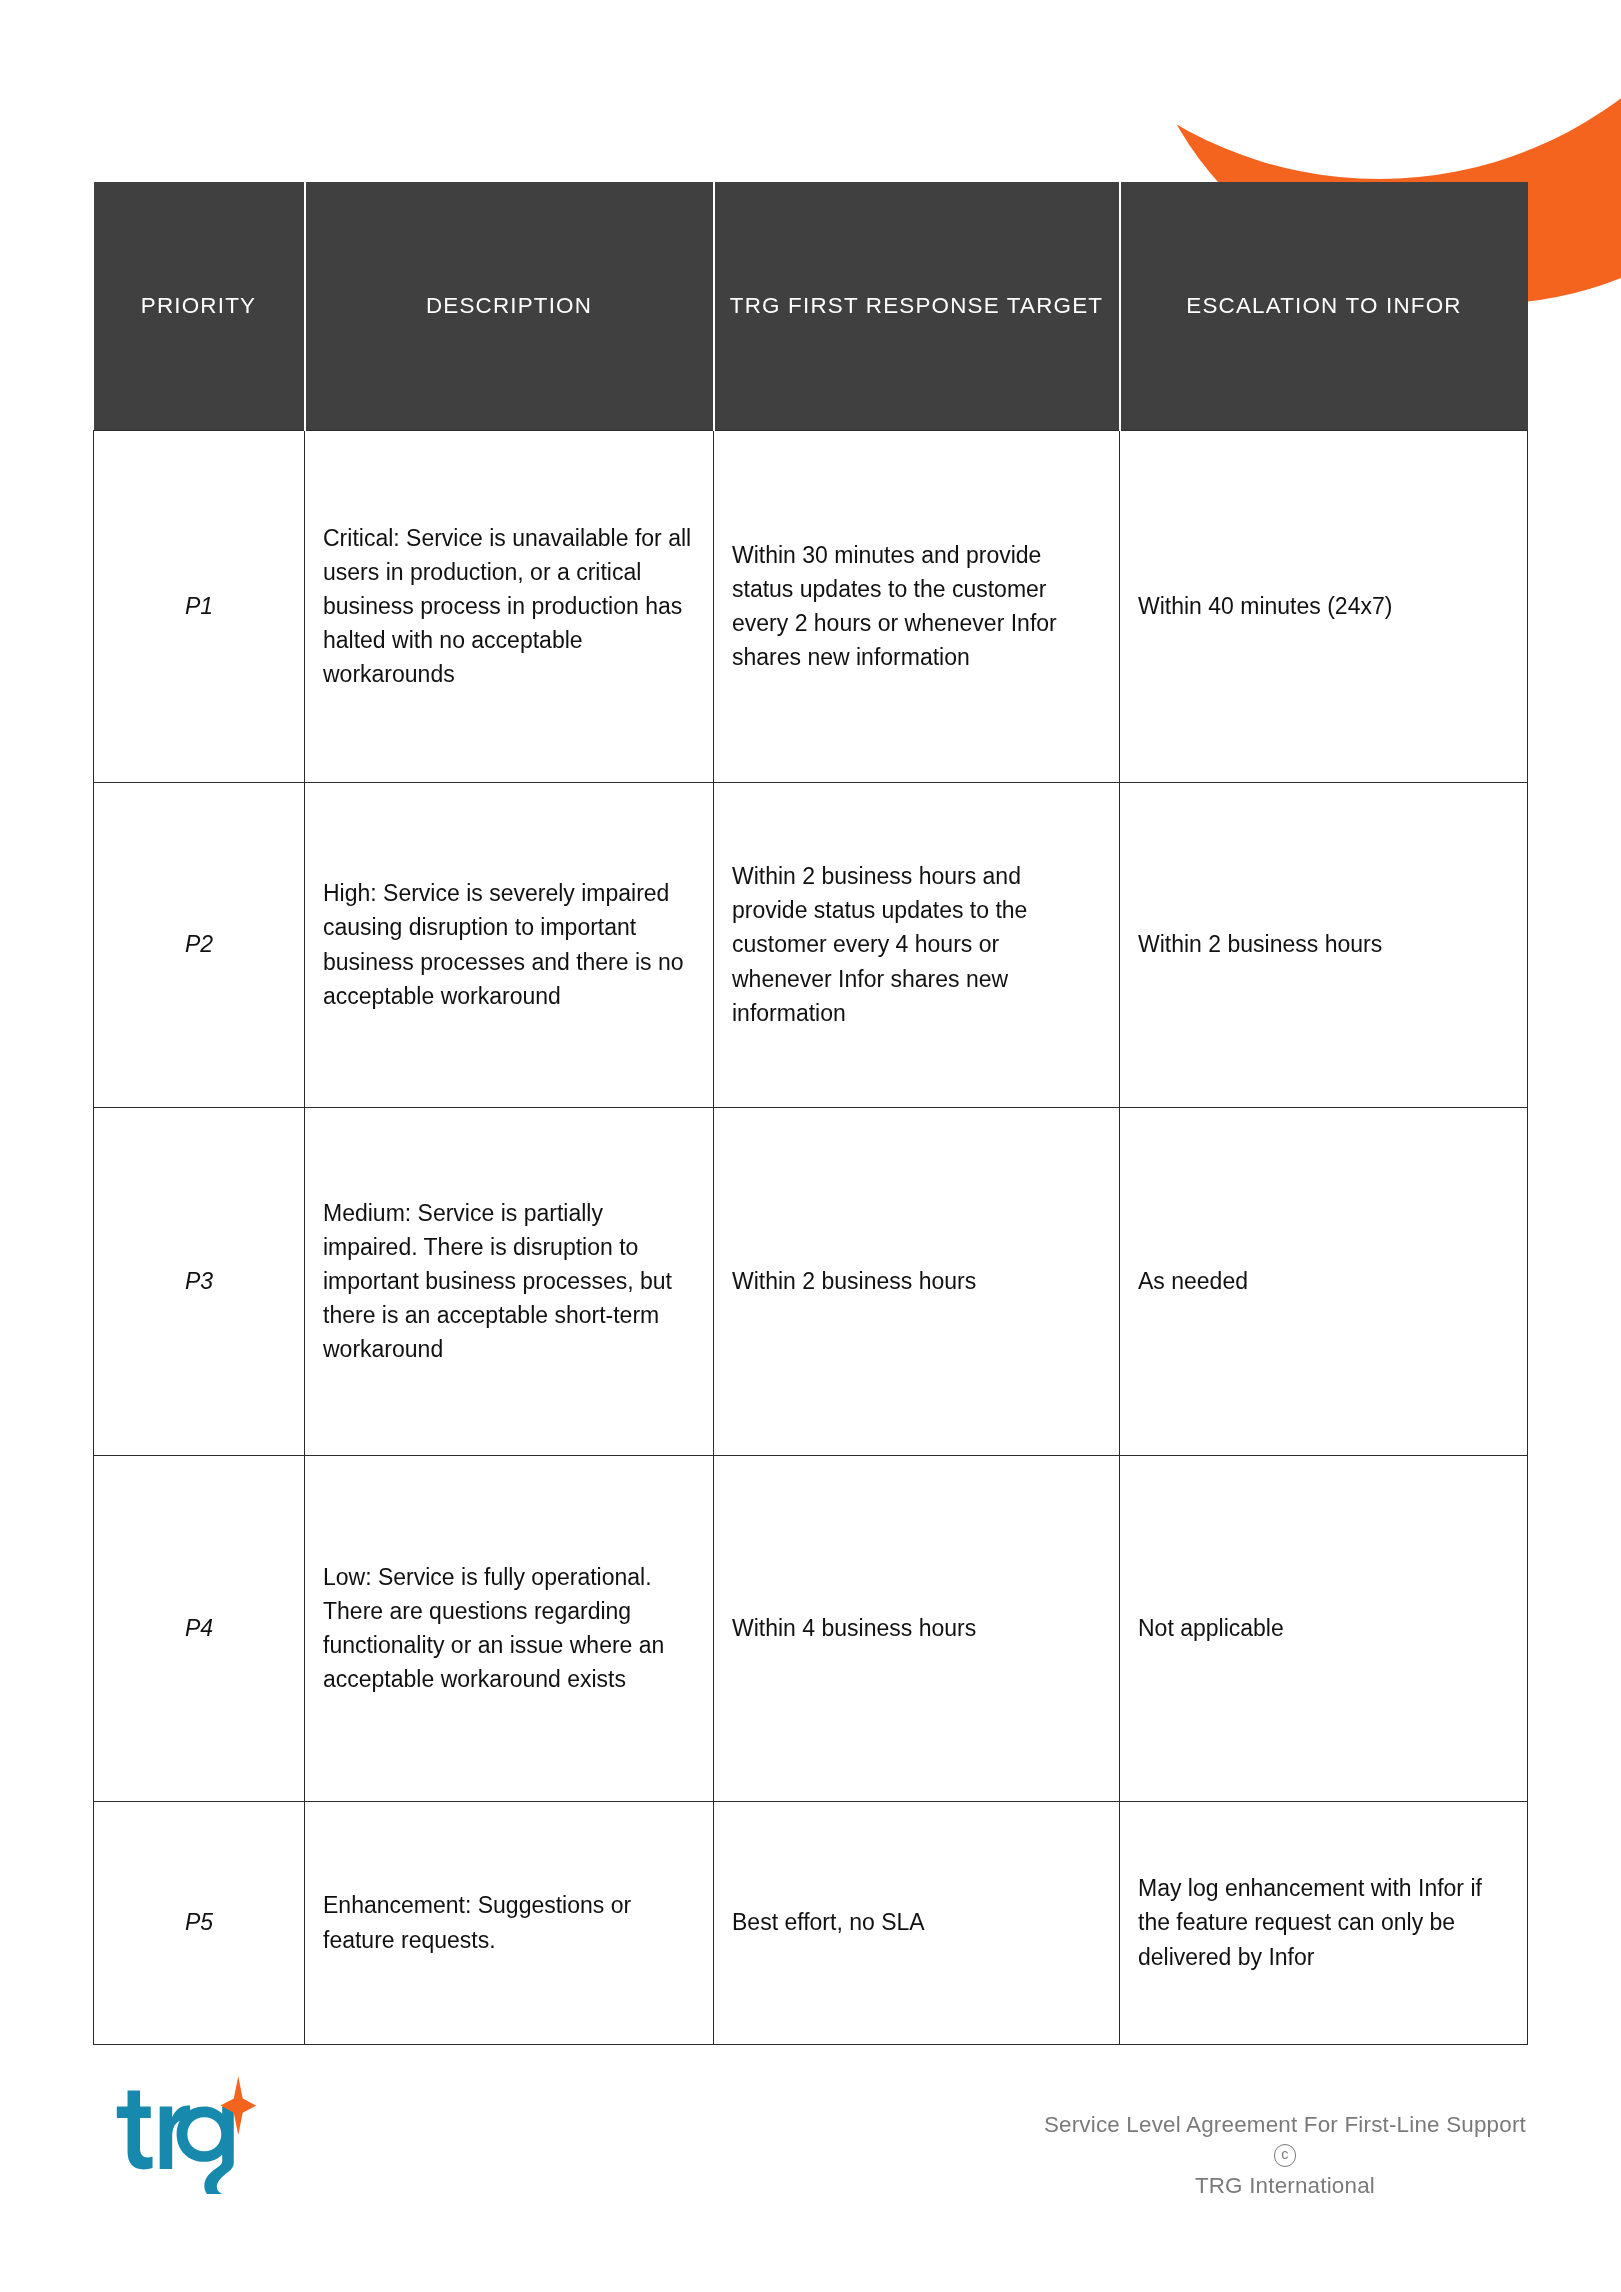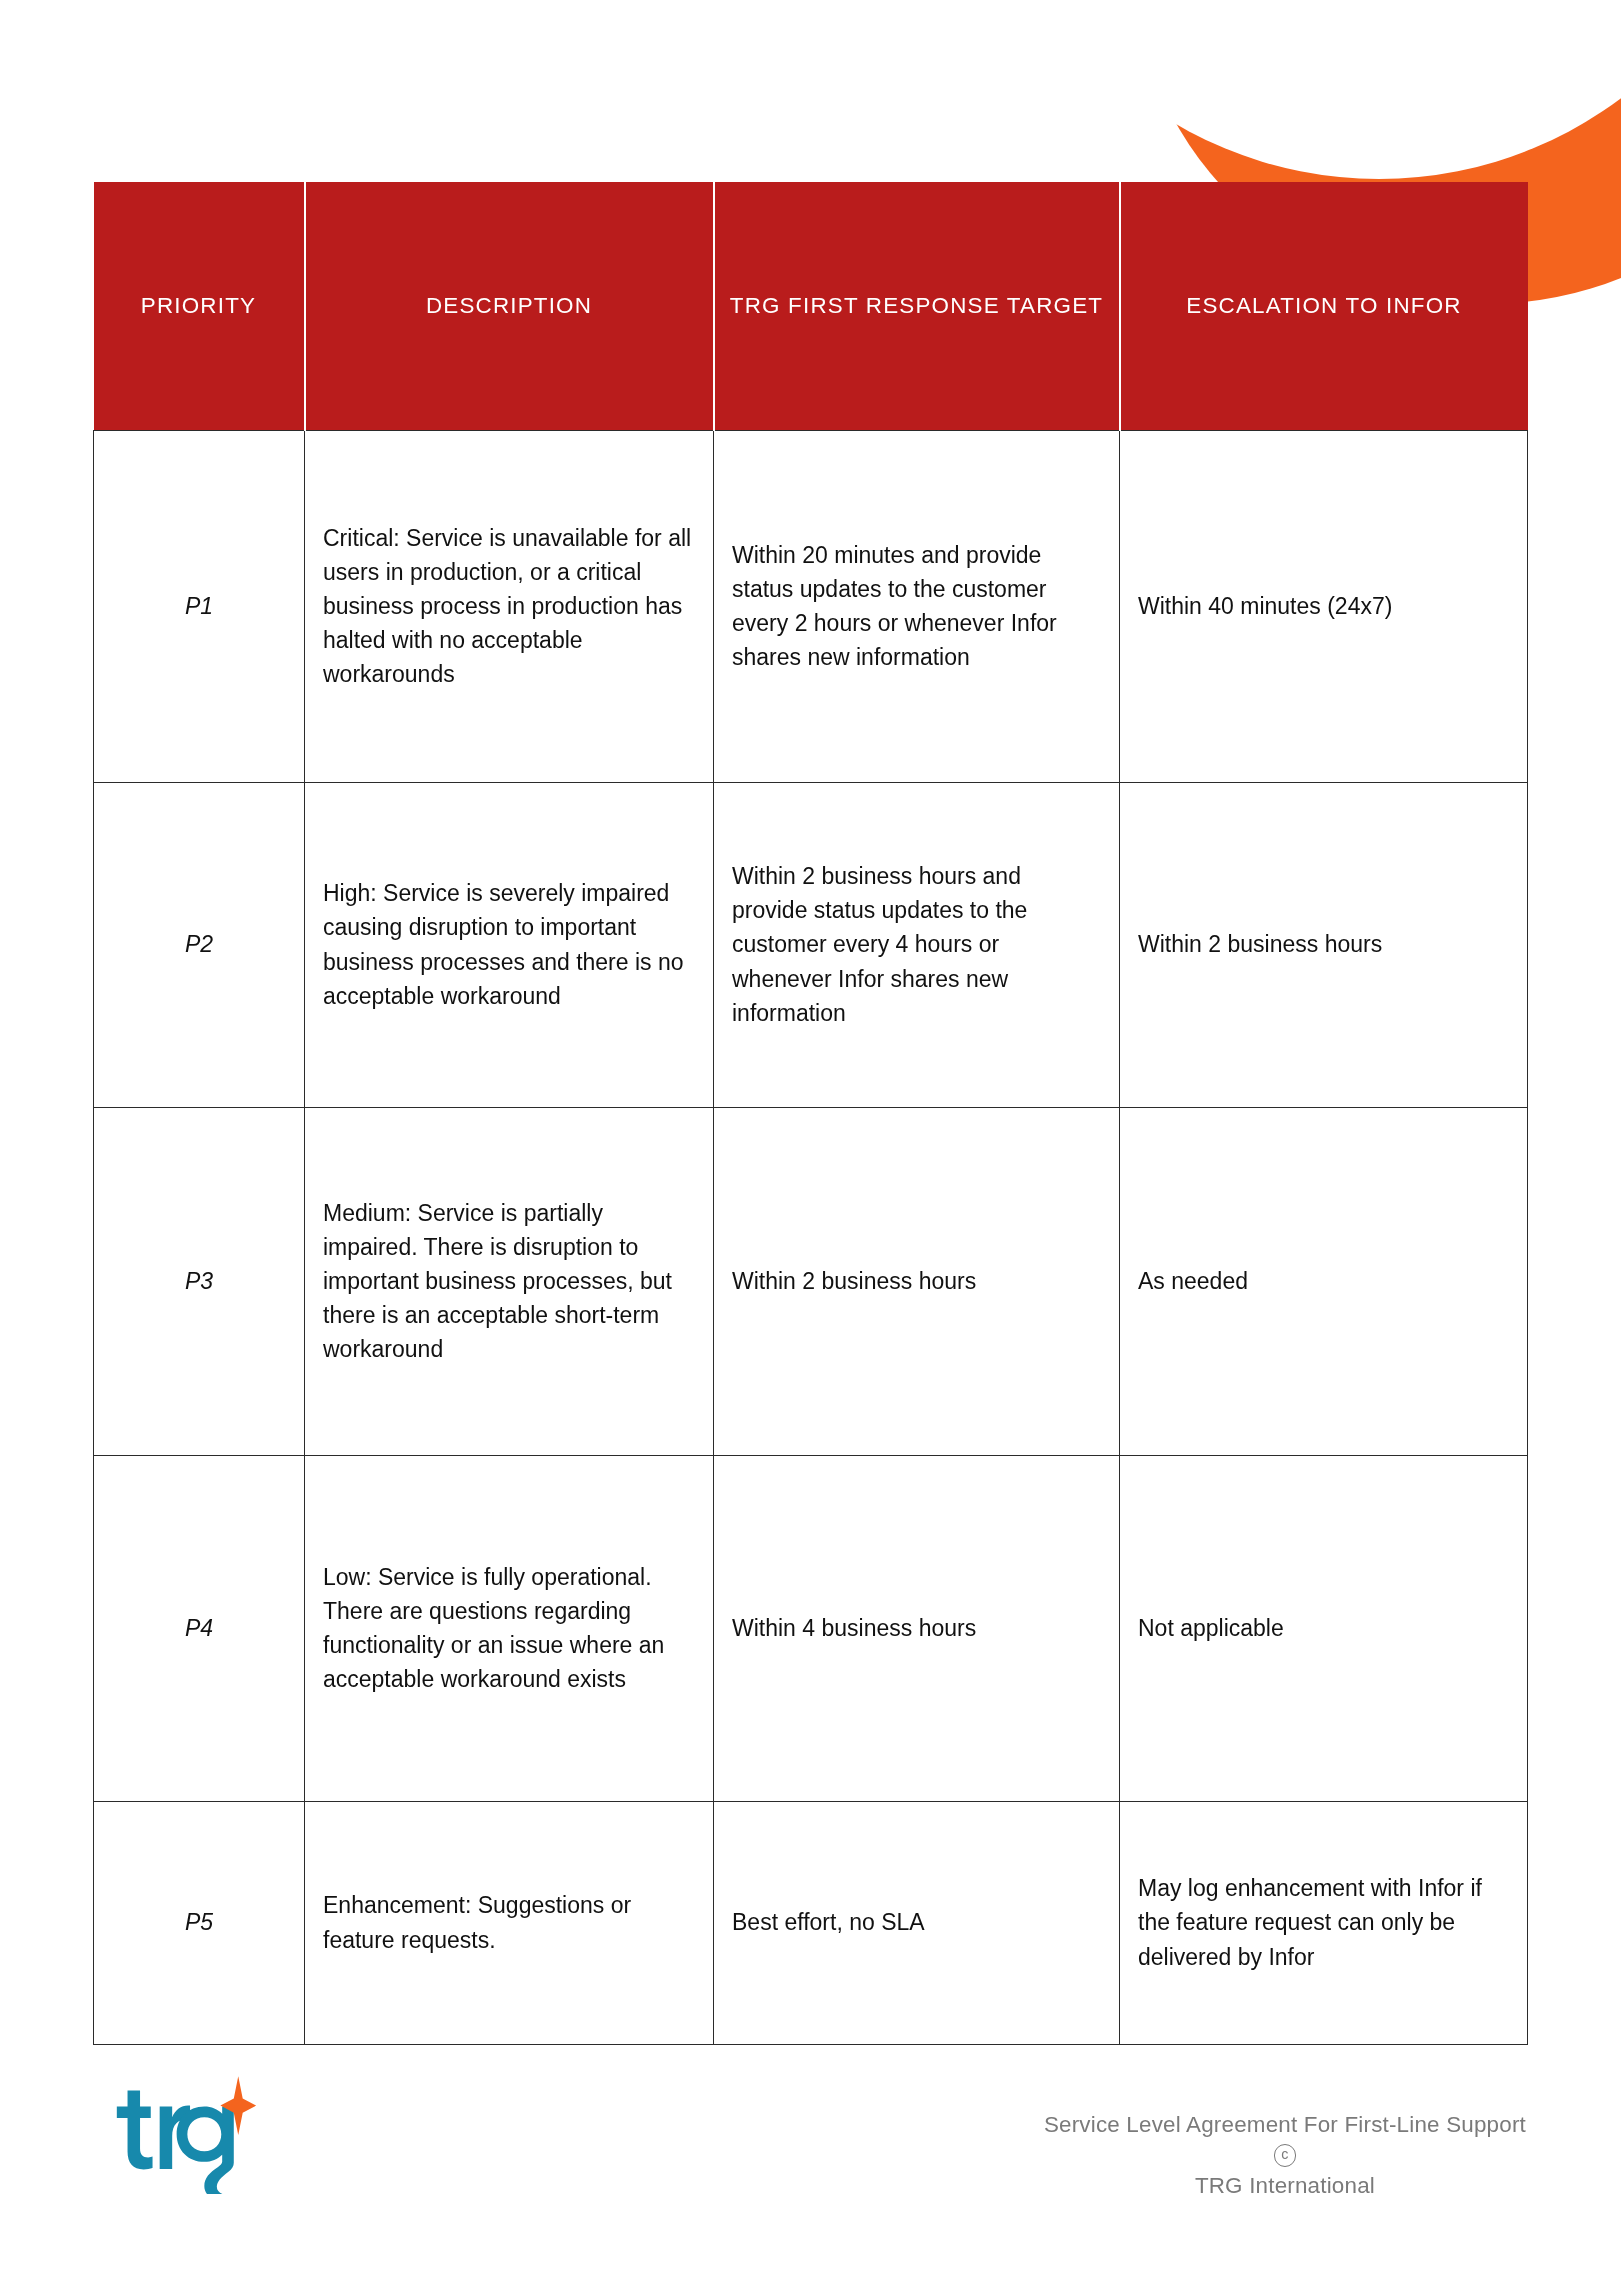--- a/index.html
+++ b/index.html
@@ -50,21 +50,21 @@
     border-collapse:collapse;
     table-layout:fixed;
   }
 
   .sla-table col.c-priority  { width:211px; }
   .sla-table col.c-desc      { width:409px; }
   .sla-table col.c-target    { width:406px; }
   .sla-table col.c-escal     { width:408px; }
 
   .sla-table thead th {
-    background:#b91c1c;
+    background:#404040;
     color:#ffffff;
     font-size:22.4px;
     font-weight:400;
     letter-spacing:1.2px;
     line-height:1.32;
     text-align:center;
     vertical-align:middle;
     height:248px;
     padding:9px 12.5px;
     border-right:2.7px solid #ffffff;
@@ -154,21 +154,21 @@
         <th>PRIORITY</th>
         <th>DESCRIPTION</th>
         <th>TRG FIRST RESPONSE TARGET</th>
         <th>ESCALATION TO INFOR</th>
       </tr>
     </thead>
     <tbody>
       <tr class="r1">
         <td class="col-priority">P1</td>
         <td class="col-desc">Critical: Service is unavailable for all users in production, or a critical business process in production has halted with no acceptable workarounds</td>
-        <td class="col-target">Within 20 minutes and provide status updates to the customer every 2 hours or whenever Infor shares new information</td>
+        <td class="col-target">Within 30 minutes and provide status updates to the customer every 2 hours or whenever Infor shares new information</td>
         <td class="col-escal">Within 40 minutes (24x7)</td>
       </tr>
       <tr class="r2">
         <td class="col-priority">P2</td>
         <td class="col-desc">High: Service is severely impaired causing disruption to important business processes and there is no acceptable workaround</td>
         <td class="col-target">Within 2 business hours and provide status updates to the customer every 4 hours or whenever Infor shares new information</td>
         <td class="col-escal">Within 2 business hours</td>
       </tr>
       <tr class="r3">
         <td class="col-priority">P3</td>

